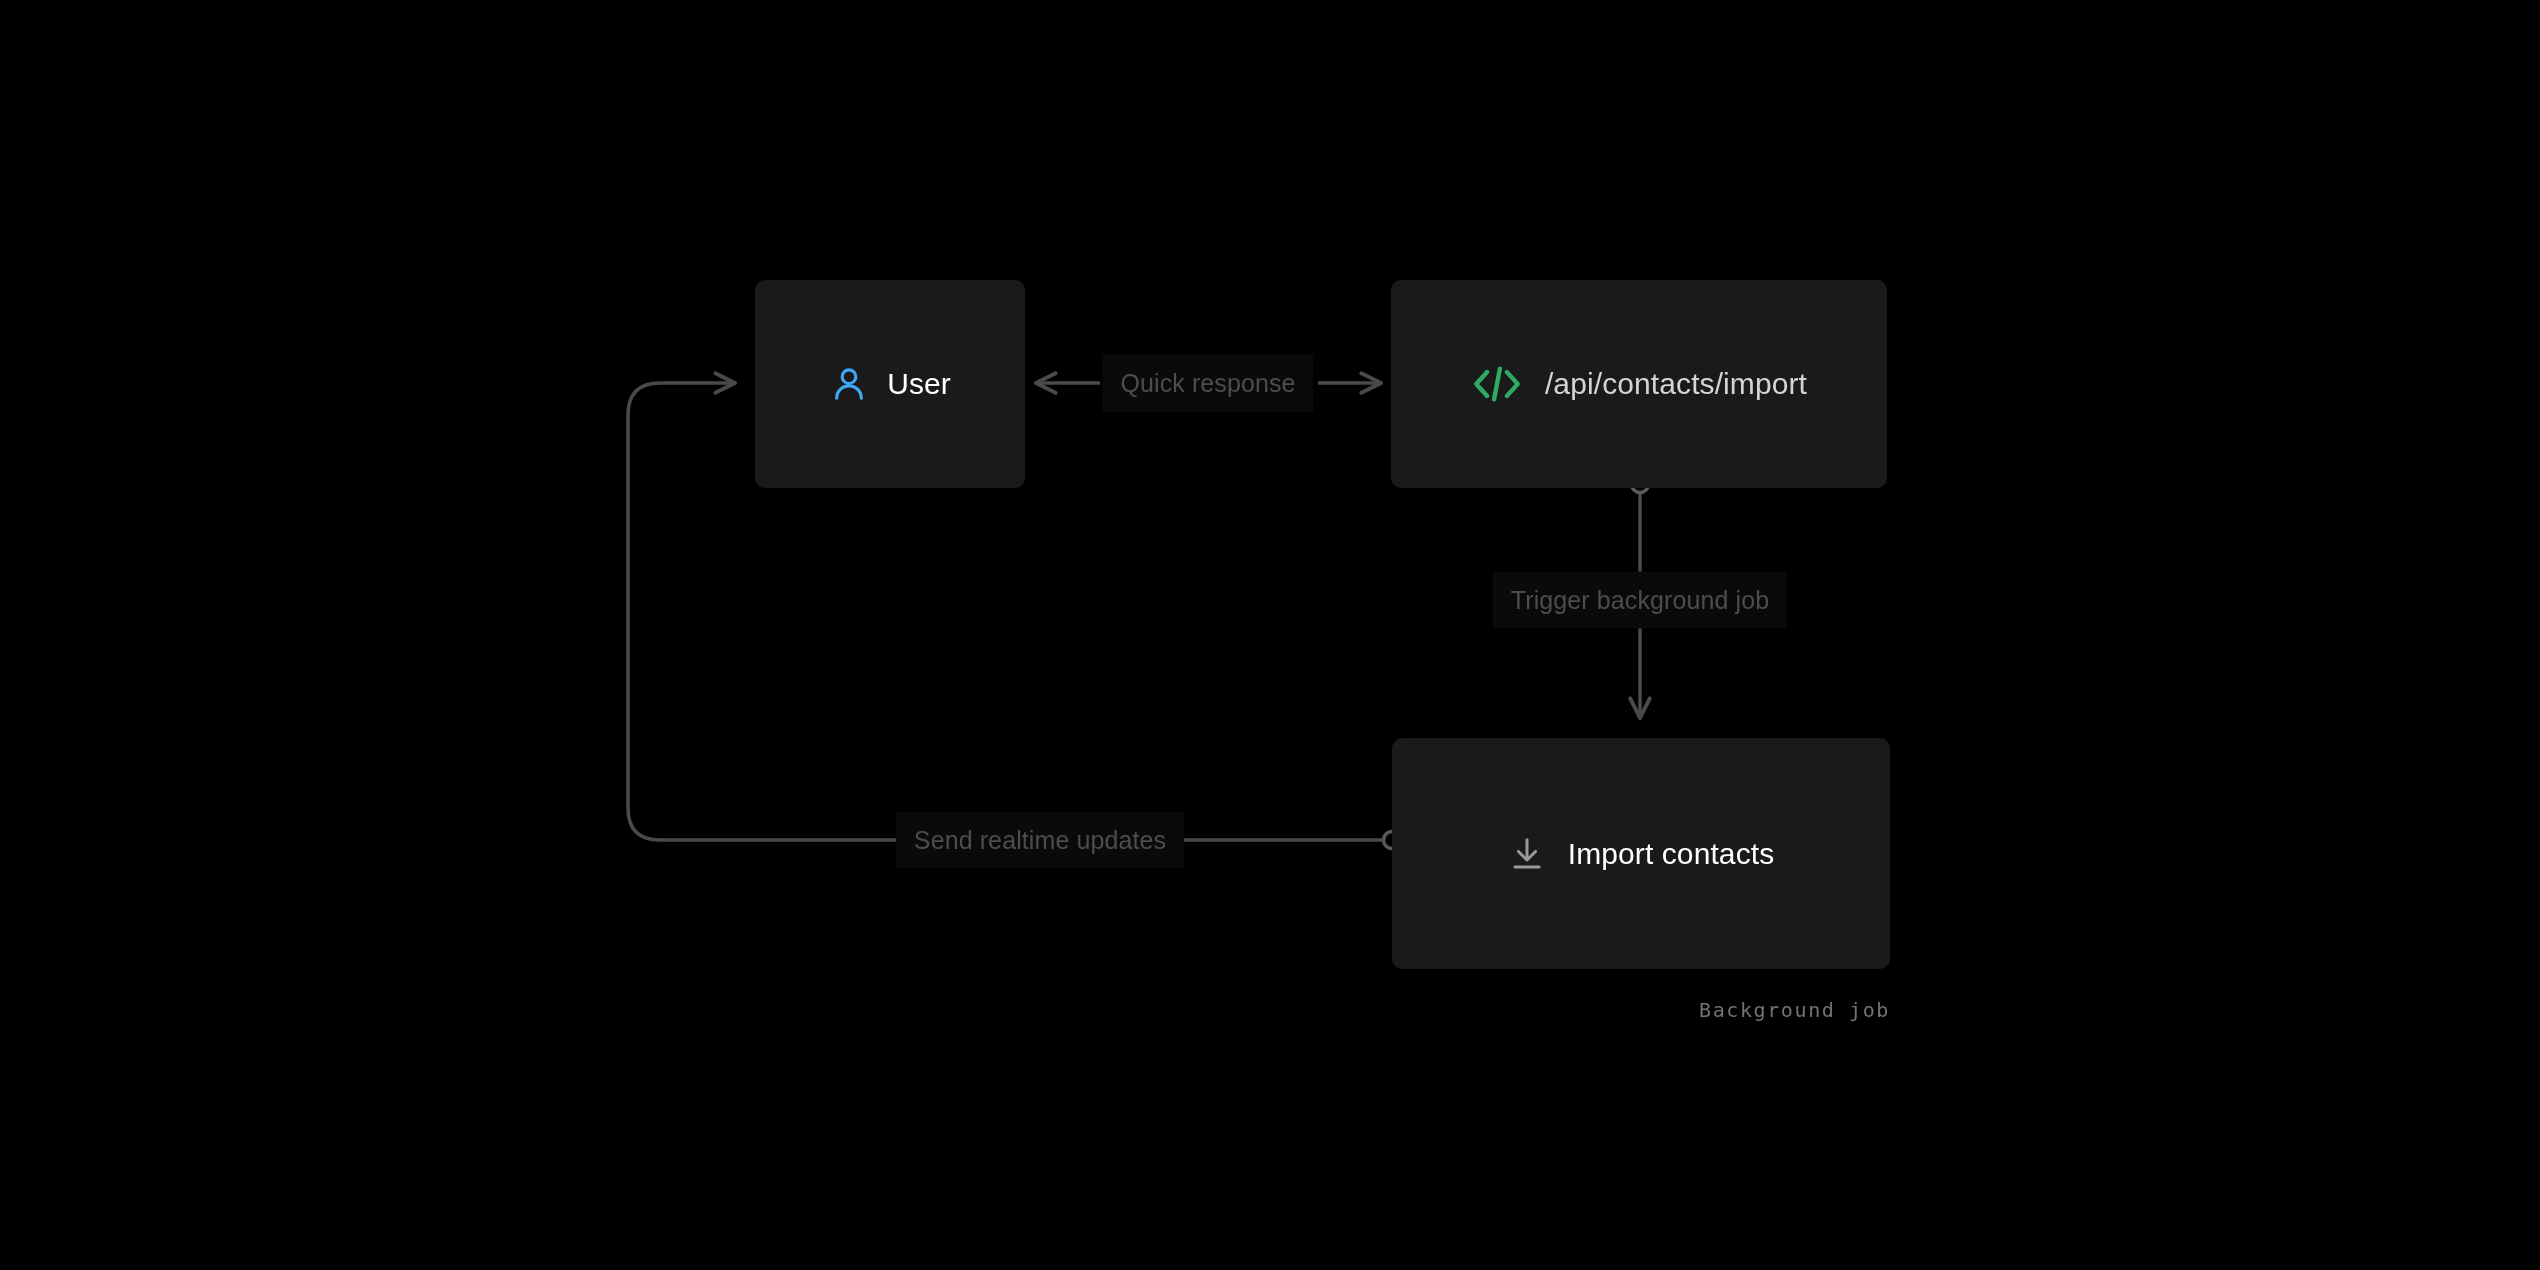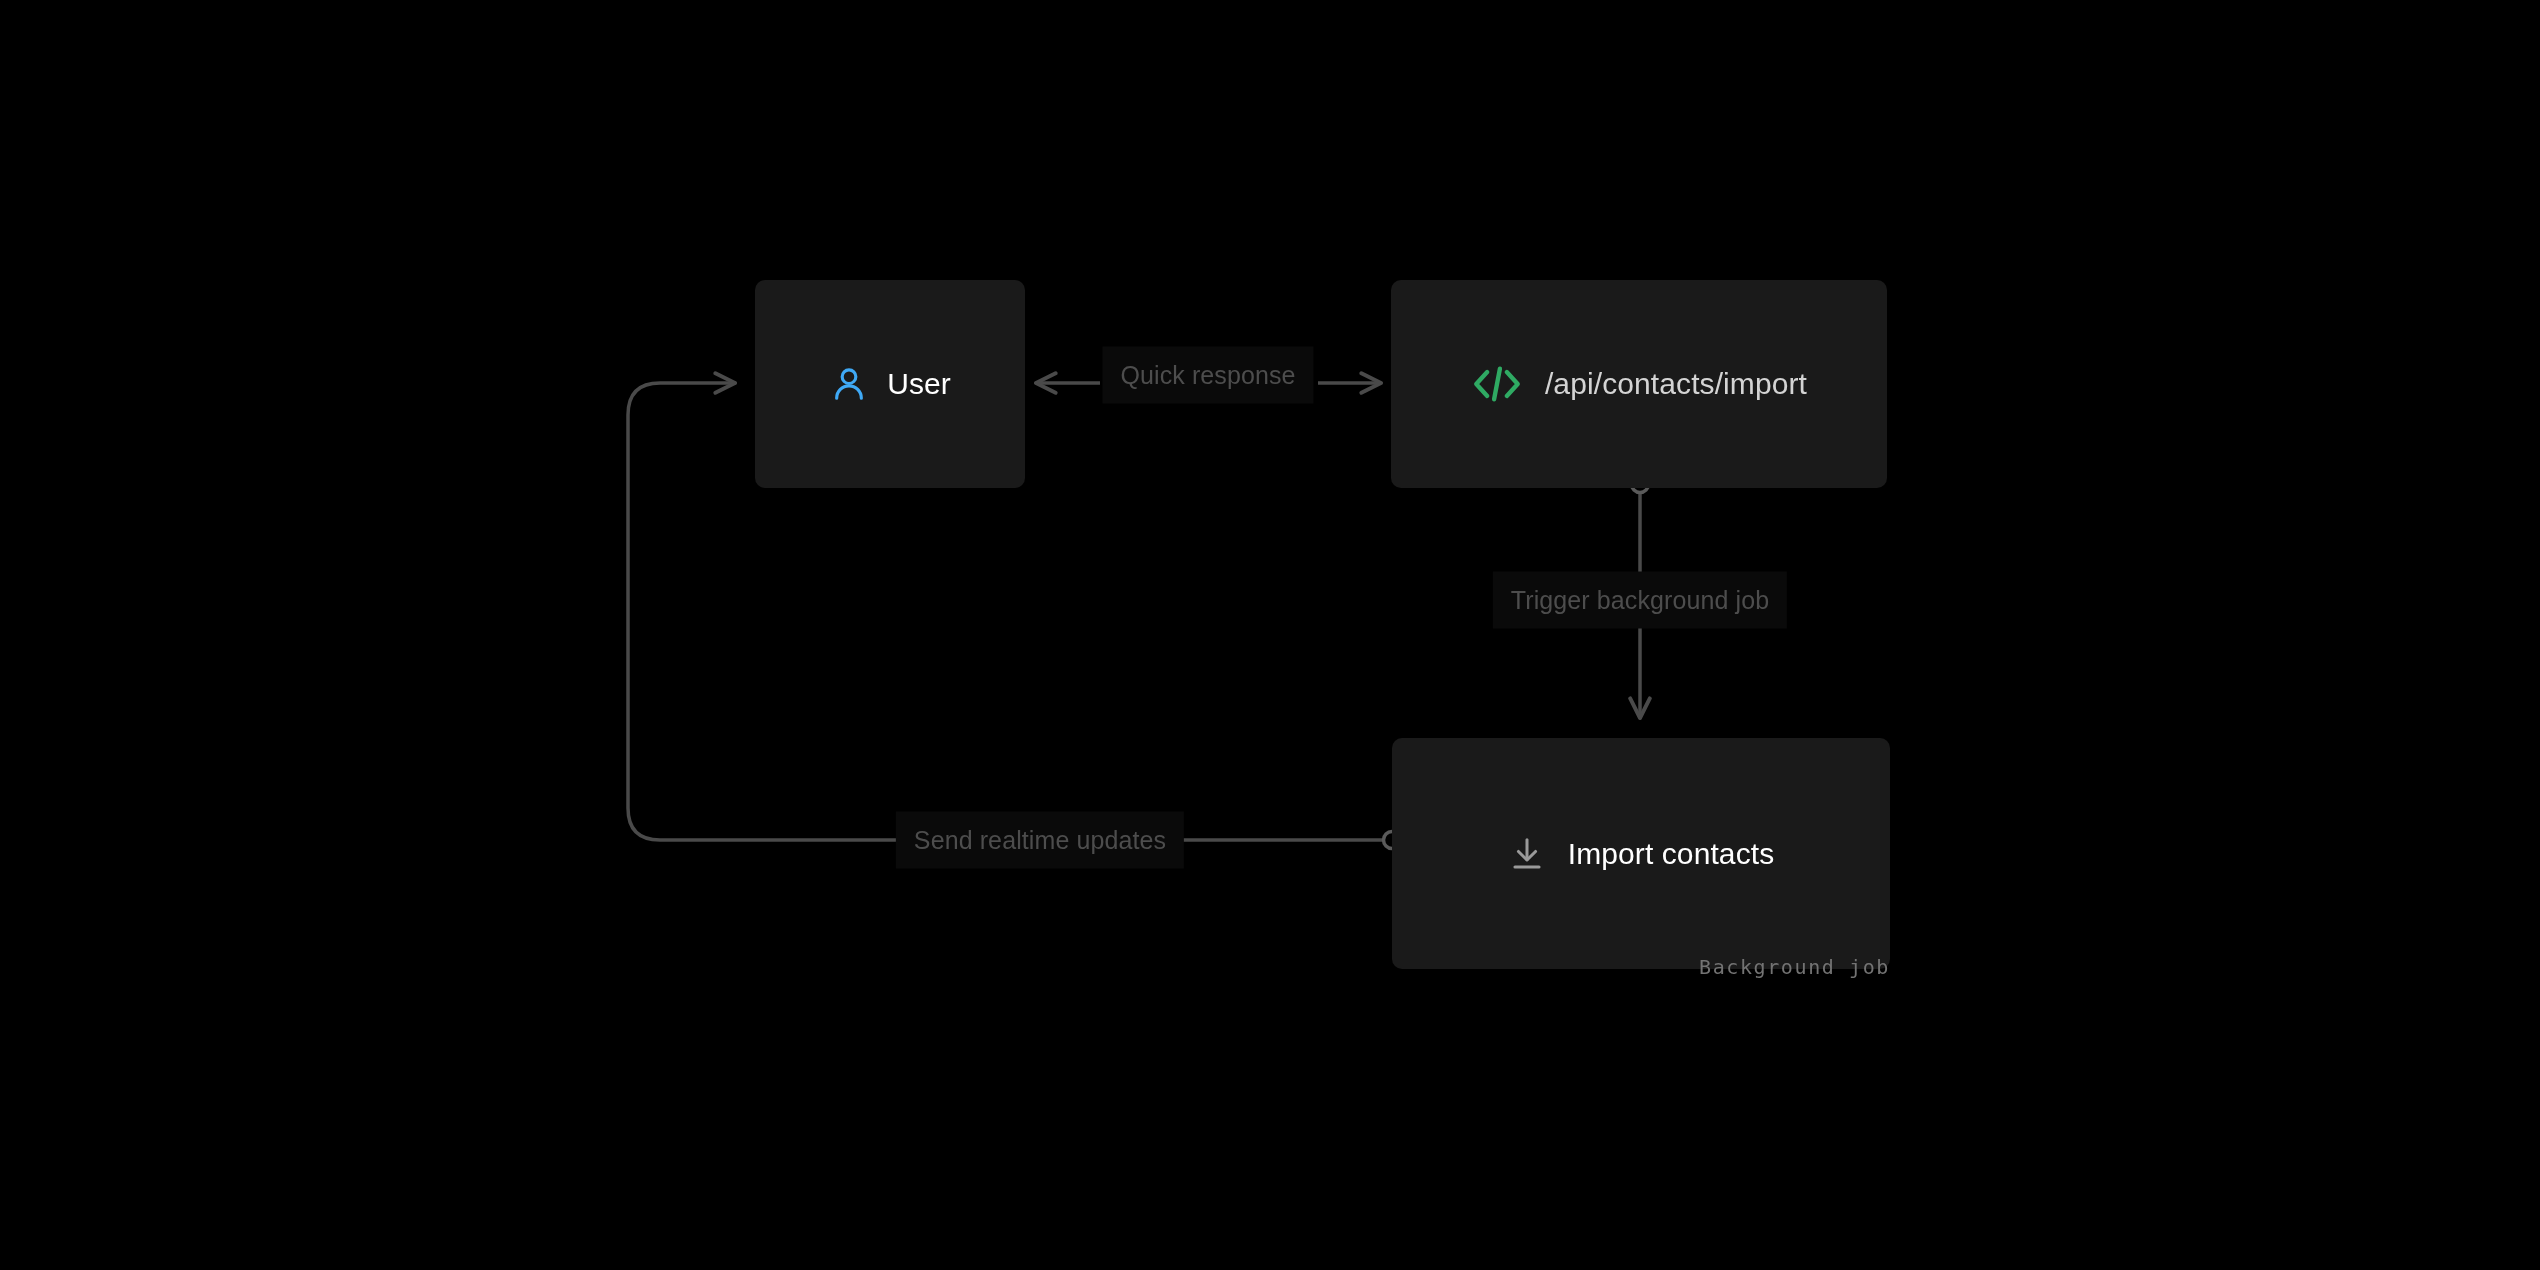--- a/index.html
+++ b/index.html
@@ -103,20 +103,21 @@
   .icon-import { width: 38px; height: 38px; }
 
   
   .node-caption {
     position: absolute;
     color: #737373;
     font-family: "DejaVu Sans Mono", "Liberation Mono", monospace;
     font-size: 20px;
     letter-spacing: 1.6px;
     white-space: nowrap;
+    margin-top: 43px;
   }
 
   #caption-background-job {
     left: 1890px;
     top: 955px;
     transform: translateX(-100%);
   }
 
   
   .edge-label {
@@ -125,21 +126,21 @@
     color: #4d4d4d;
     font-size: 25px;
     font-weight: 400;
     white-space: nowrap;
     padding: 14px 18px;
     box-sizing: border-box;
     transform: translate(-50%, -50%);
     letter-spacing: 0.1px;
   }
 
-  #label-quick-response    { left: 1208px; top: 375px; }
+  #label-quick-response    { left: 1208px; top: 383px; }
   #label-trigger-job       { left: 1640px; top: 600px; }
   #label-send-updates      { left: 1040px; top: 840px; text-align: right; }
 </style>
 </head>
 <body>
 
 <div id="canvas">
 
   <svg id="edge-layer" viewBox="0 0 2540 1270" width="2540" height="1270" xmlns="http://www.w3.org/2000/svg">
     <defs>

